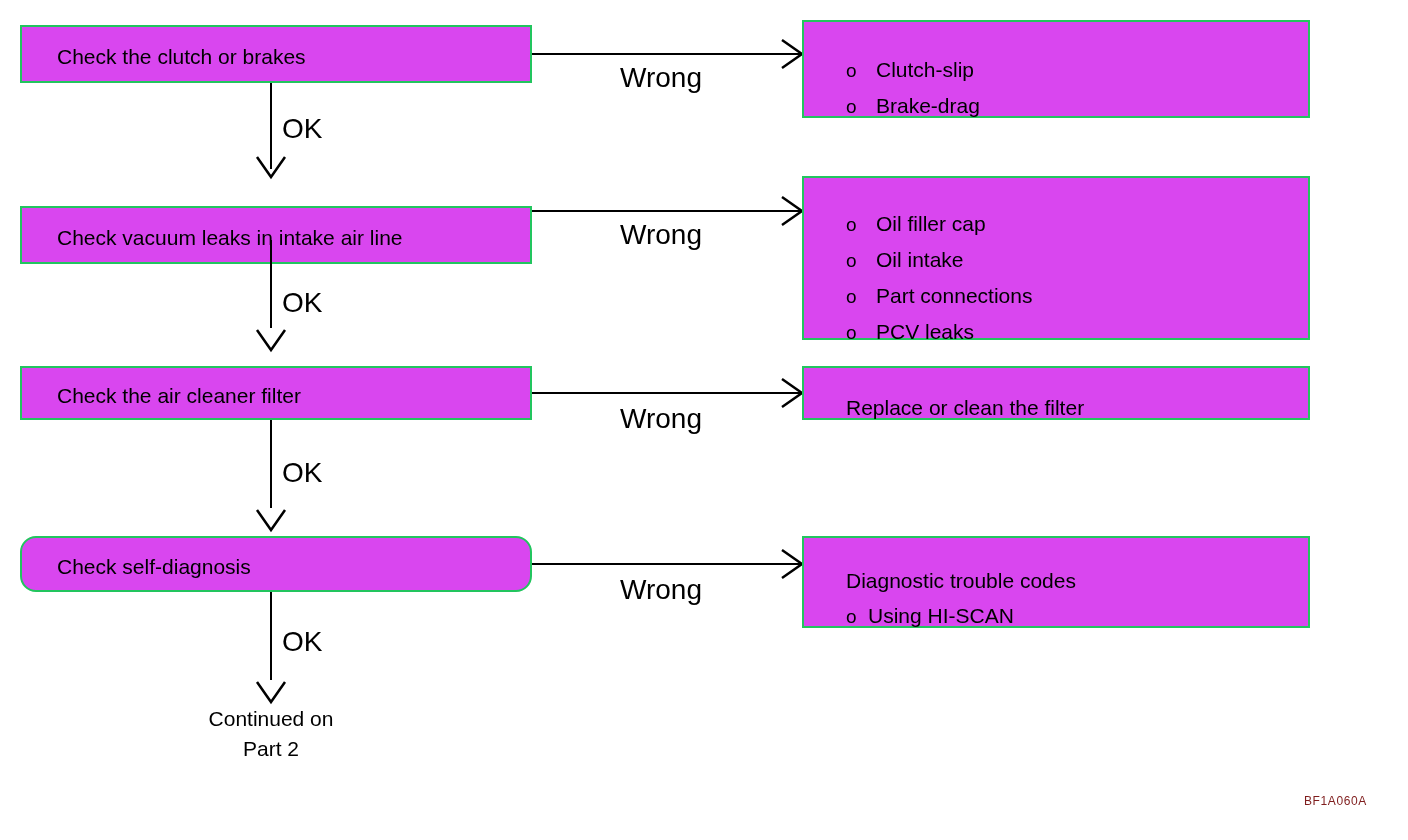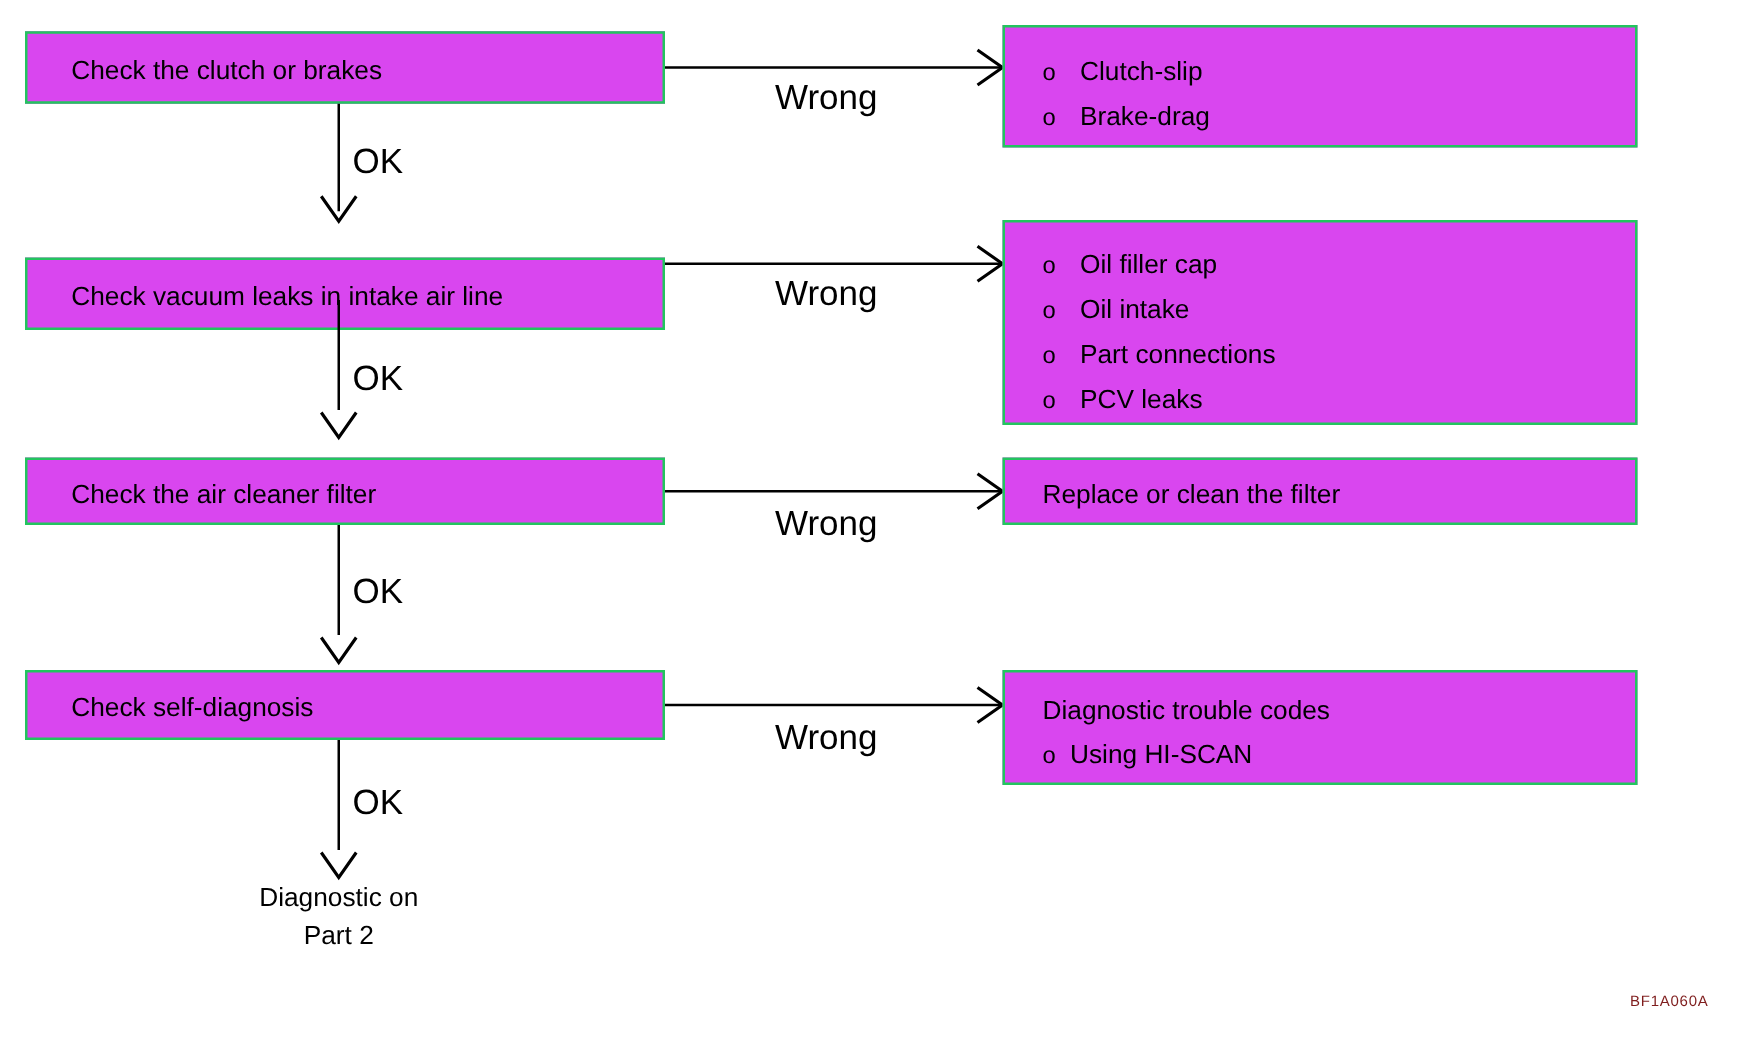--- a/index.html
+++ b/index.html
@@ -26,21 +26,21 @@
   }
   .box-text {
     position: absolute;
     font-size: 21px;
     line-height: 1.0;
     white-space: nowrap;
     color: #000000;
   }
   .list {
     position: absolute;
-    margin: 0;
+    margin: 12px;
     padding: 0;
     list-style: none;
   }
   .list-item {
     font-size: 21px;
     line-height: 35px;
     white-space: nowrap;
     color: #000000;
   }
   .bullet {
@@ -173,21 +173,21 @@
       </li>
     </ul>
   </div>
 
   <div class="vline" style="left:270px; top:420px; height:88px;"></div>
   <svg class="arrow-svg" style="left:255px; top:508px; width:32px; height:26px;" viewBox="0 0 32 26">
     <polyline points="2,2 16,22 30,2" fill="none" stroke="#000000" stroke-width="2.5"></polyline>
   </svg>
   <span class="edge-label" style="left:282px; top:457px;">OK</span>
 
-  <div class="box" style="left:20px; top:536px; width:512px; height:56px;">
+  <div class="box" style="left:20px; top:536px; width:512px; height:56px;border-radius:16px;">
     <span class="box-text" style="left:35px; top:18px;">Check self-diagnosis</span>
   </div>
 
   <div class="hline" style="left:532px; top:563px; width:270px;"></div>
   <svg class="arrow-svg" style="left:780px; top:548px; width:26px; height:32px;" viewBox="0 0 26 32">
     <polyline points="2,2 22,16 2,30" fill="none" stroke="#000000" stroke-width="2.5"></polyline>
   </svg>
   <span class="edge-label" style="left:620px; top:574px;">Wrong</span>
 
   <div class="box" style="left:802px; top:536px; width:508px; height:92px;">
@@ -201,19 +201,19 @@
     </ul>
   </div>
 
   <div class="vline" style="left:270px; top:592px; height:88px;"></div>
   <svg class="arrow-svg" style="left:255px; top:680px; width:32px; height:26px;" viewBox="0 0 32 26">
     <polyline points="2,2 16,22 30,2" fill="none" stroke="#000000" stroke-width="2.5"></polyline>
   </svg>
   <span class="edge-label" style="left:282px; top:626px;">OK</span>
 
   <div class="terminal" style="left:121px; top:704px; width:300px;">
-    <div>Diagnostic on</div>
+    <div>Continued on</div>
     <div>Part 2</div>
   </div>
 
   <span class="figure-code" style="left:1304px; top:794px;">BF1A060A</span>
 
 </div>
 
 </body></html>

